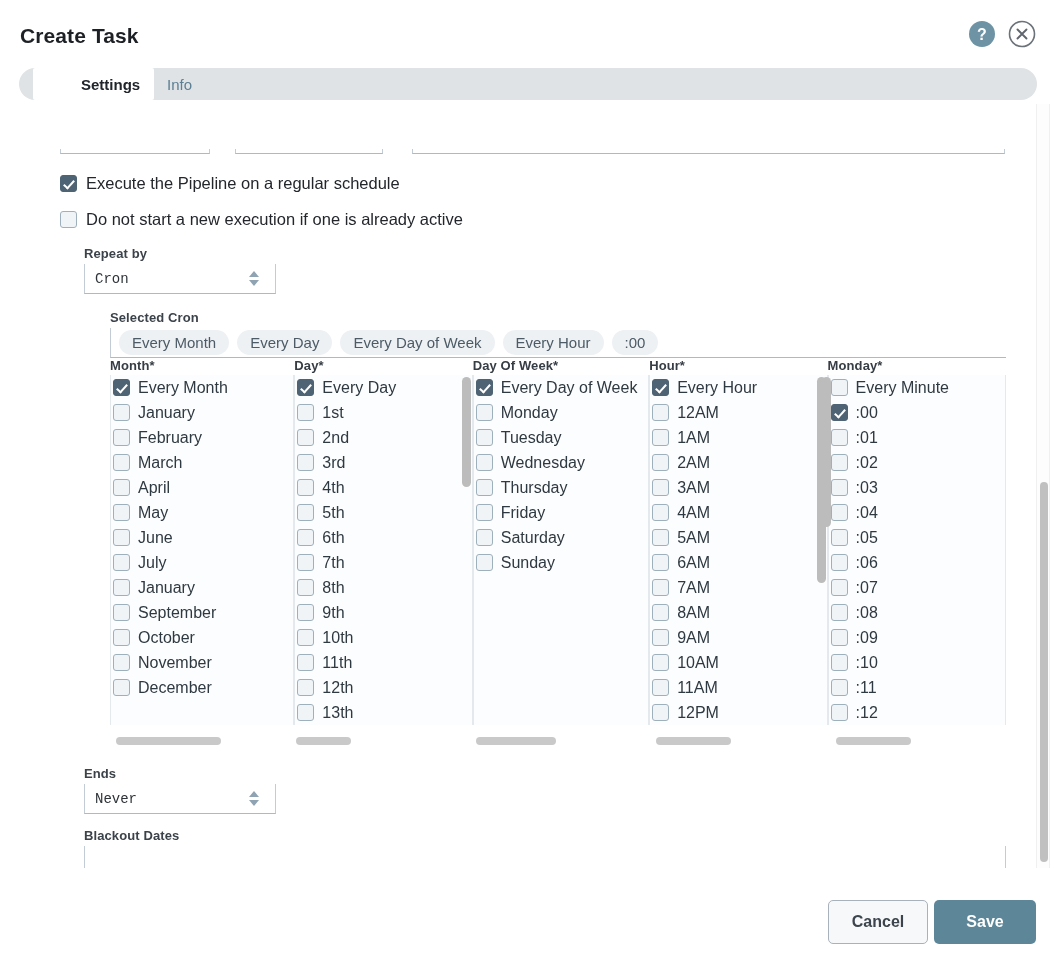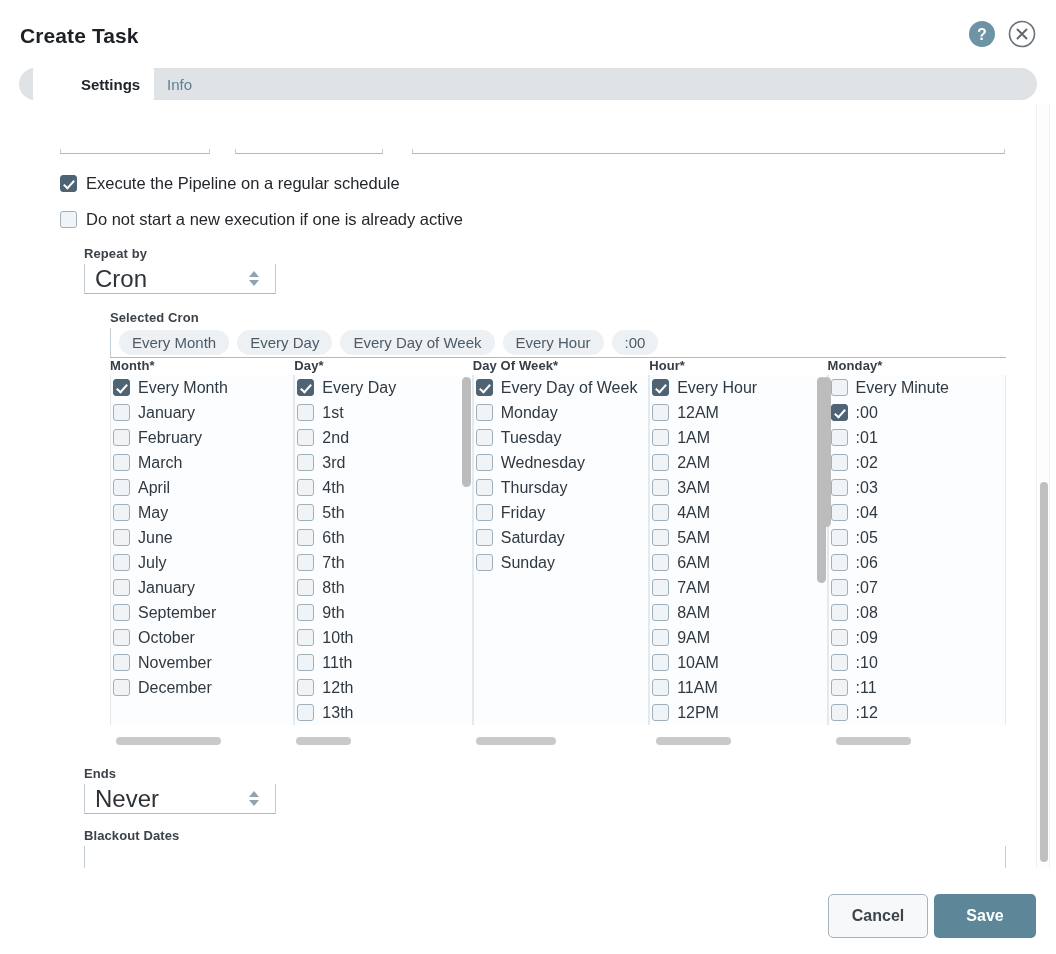--- a/index.html
+++ b/index.html
@@ -109,21 +109,21 @@
     position: absolute; height: 30px;
     border-left: 1px solid #c3ccd4;
     border-bottom: 1px solid #aeb9c4;
     border-right: 1px solid #c3ccd4;
     display: flex; align-items: center;
     cursor: pointer; background: #fff;
   }
   #sel-repeat { left: 84px; top: 124px; width: 192px; }
   #sel-ends   { left: 84px; top: 644px; width: 192px; }
   .spinner-select .val {
-    font-size: 24px; color: #2d3338; padding-left: 10px; flex: 1;
+    font-size: 14px; color: #2d3338; padding-left: 10px; flex: 1; font-family: Liberation Mono, monospace;
   }
   .spinner-arrows {
     width: 22px; height: 22px; margin-right: 10px;
     display: flex; flex-direction: column; align-items: center;
     justify-content: center; gap: 3px;
   }
   .sp-up, .sp-dn { width: 0; height: 0; border-left: 5px solid transparent; border-right: 5px solid transparent; }
   .sp-up { border-bottom: 6px solid #8fa3b2; }
   .sp-dn { border-top: 6px solid #8fa3b2; }
 
@@ -218,21 +218,21 @@
     width: 8px; height: 380px;
     background: #c0c0c0; border-radius: 4px; cursor: pointer;
   }
 
   
   .footer {
     position: absolute; left: 0; bottom: 0;
     width: 1056px; height: 86px; background: #fff;
   }
   .btn {
-    position: absolute; top: 26px; height: 44px;
+    position: absolute; top: 32px; height: 44px;
     border-radius: 5px; font-size: 16px; font-weight: bold;
     display: flex; align-items: center; justify-content: center;
     cursor: pointer;
   }
   .btn-cancel {
     right: 128px; width: 100px;
     background: #f7f8f9; border: 1px solid #a9b2ba; color: #3c454d;
   }
   .btn-save {
     right: 20px; width: 102px;

